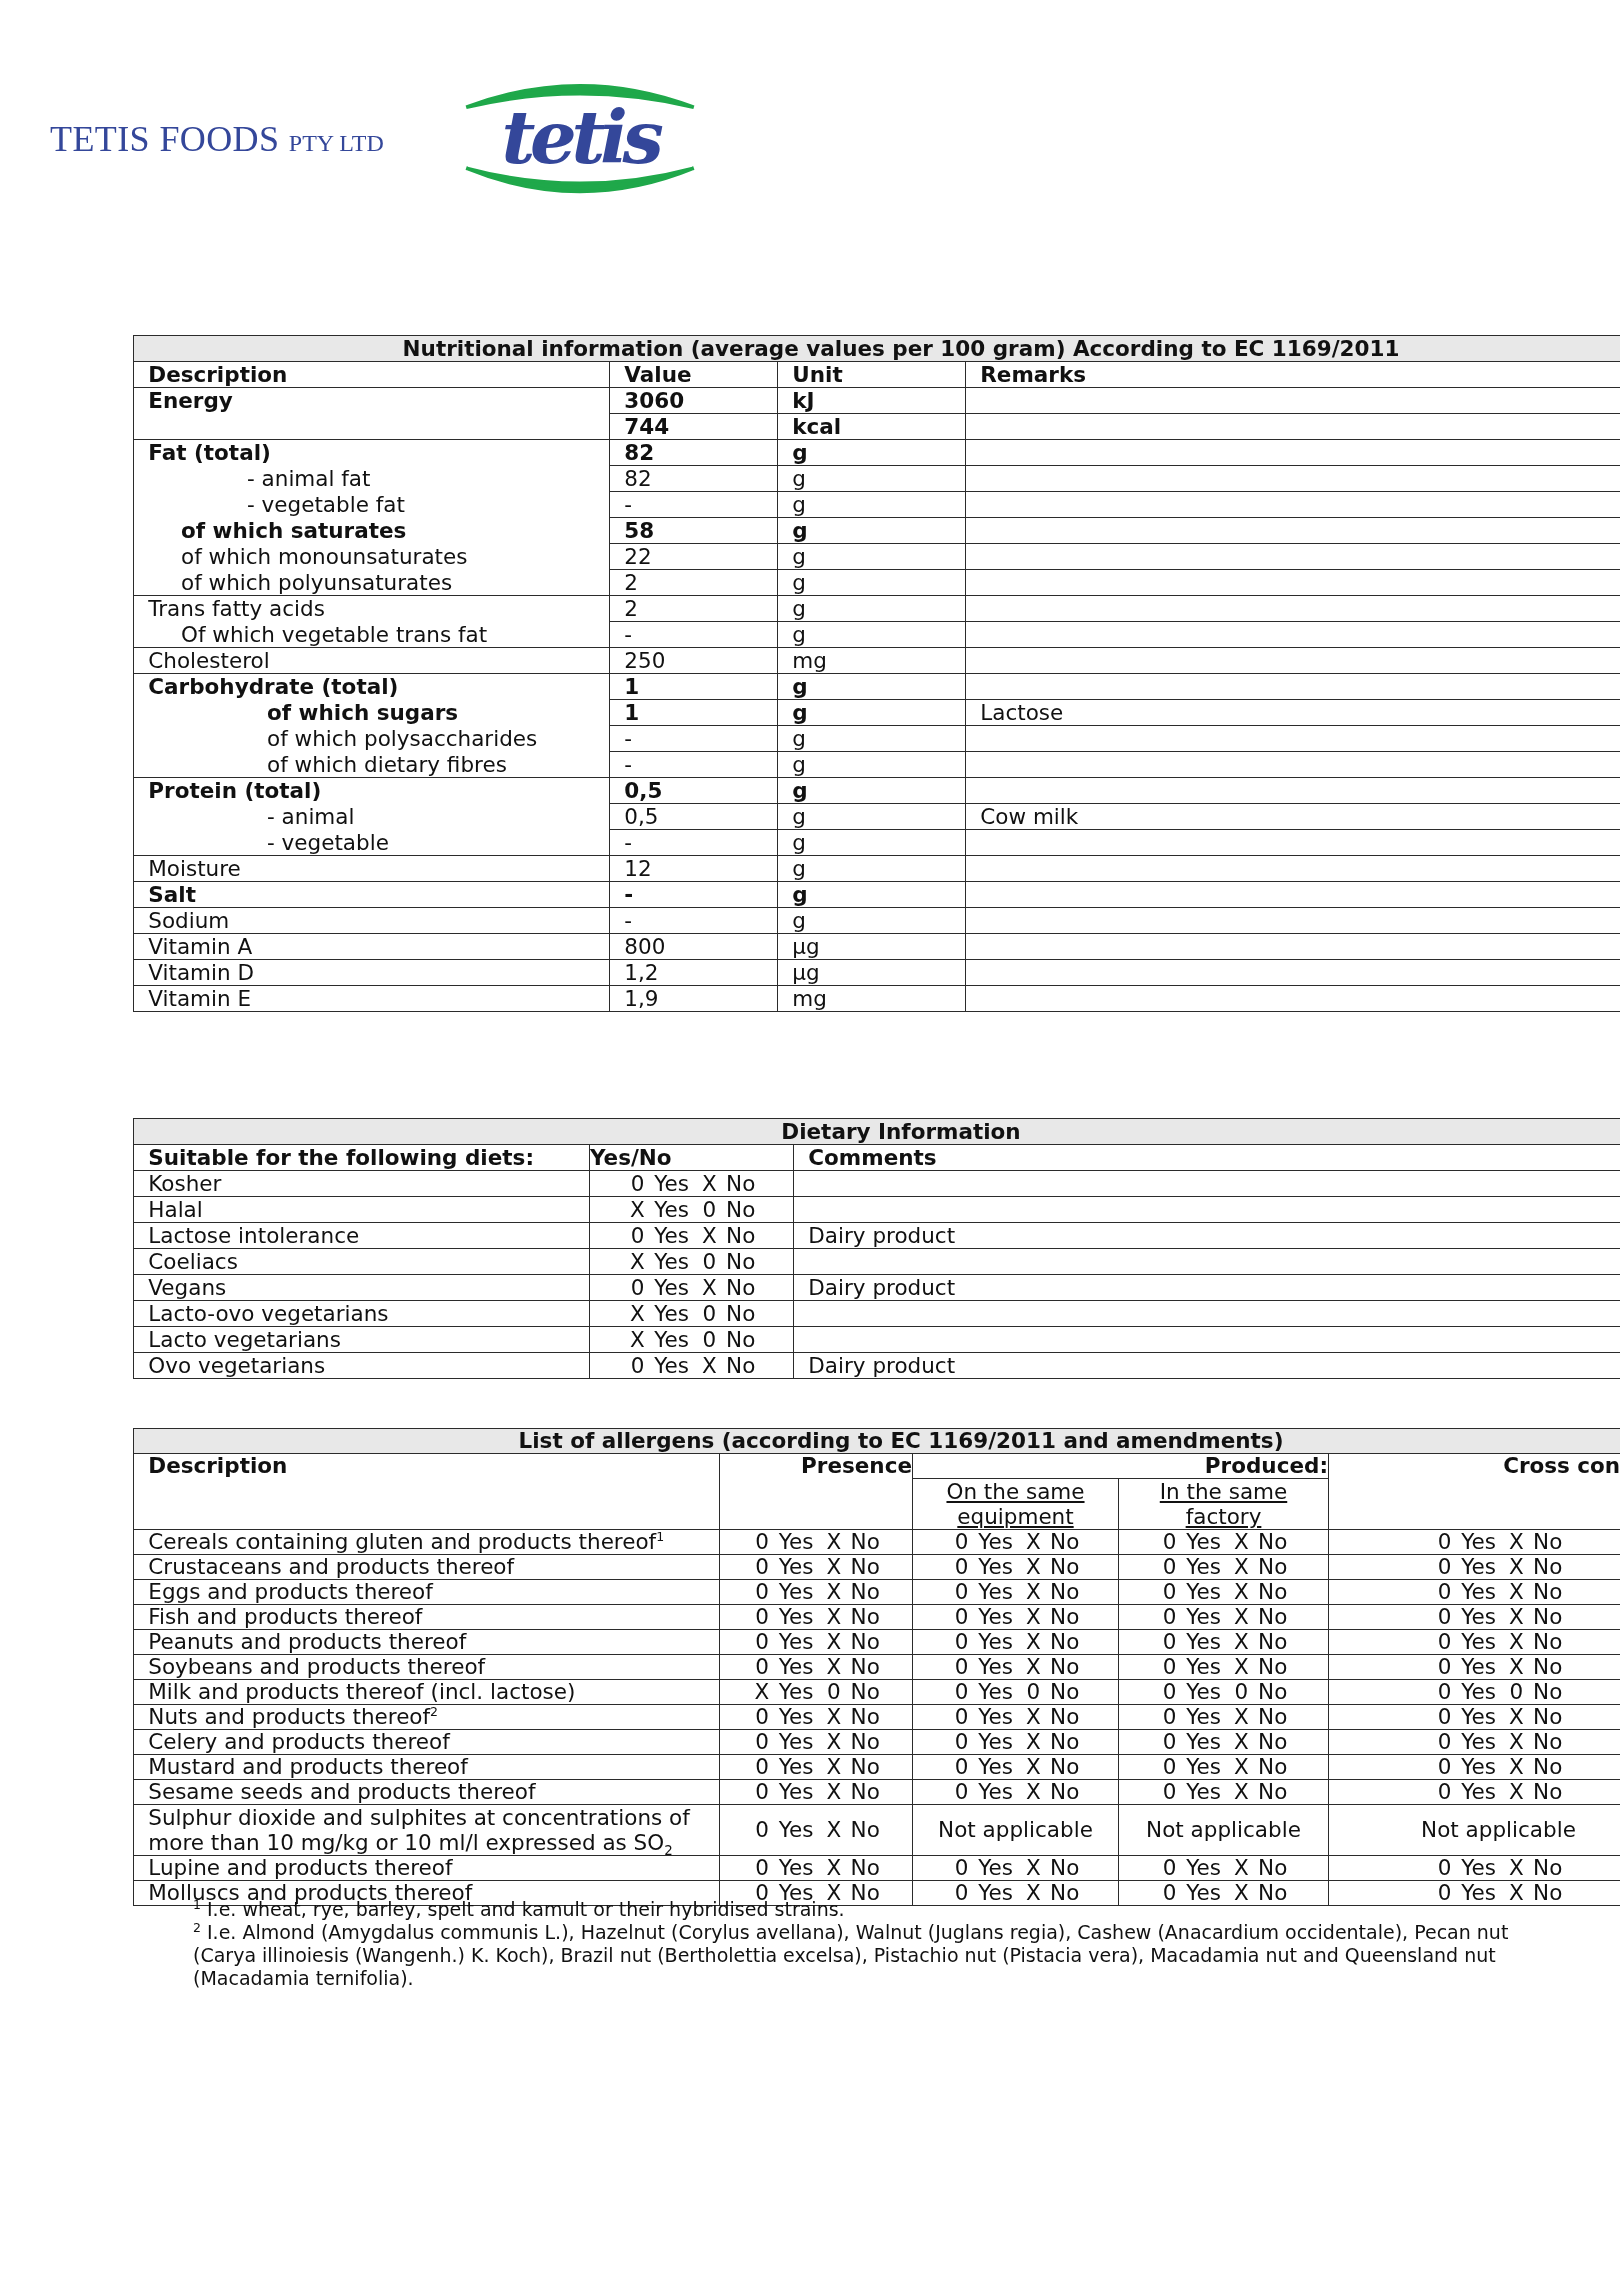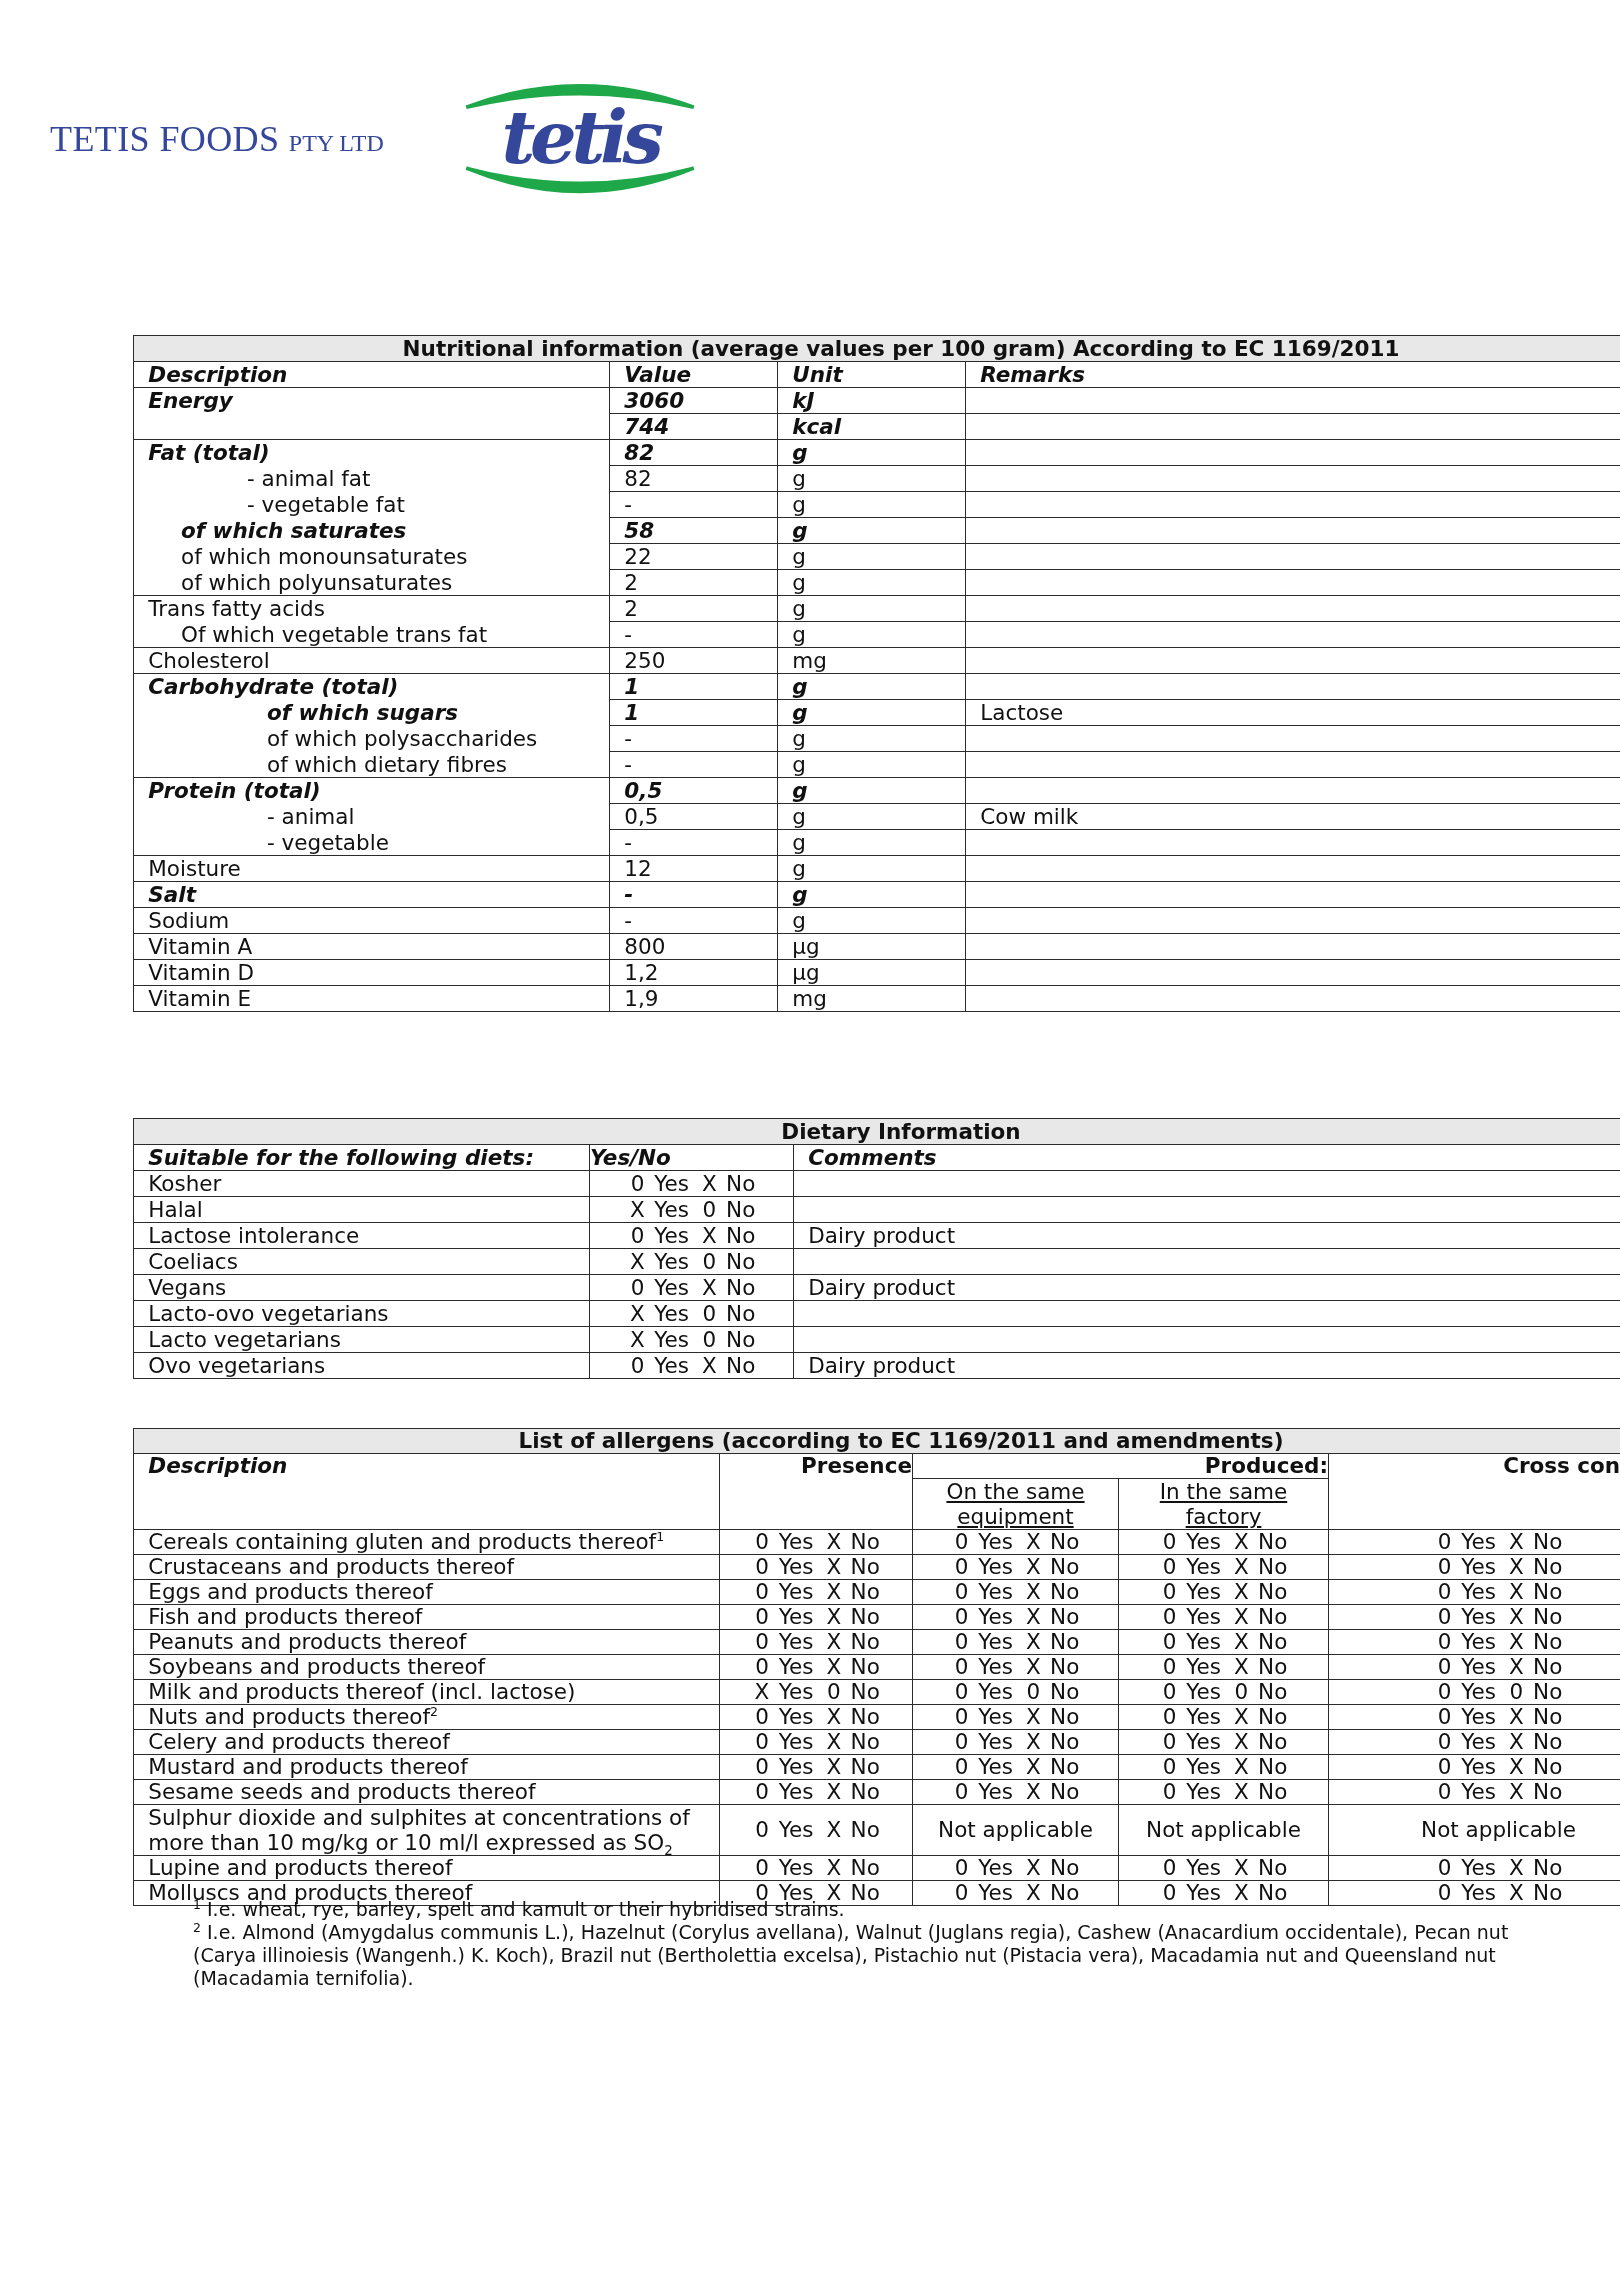--- a/index.html
+++ b/index.html
@@ -7,21 +7,21 @@
 
   .company-name { position: absolute; left: 50px; top: 118px; font-family: "Liberation Serif", "DejaVu Serif", serif; color: #34479a; font-size: 36px; letter-spacing: 0.4px; white-space: nowrap; }
   .company-name .small { font-size: 24px; letter-spacing: 0; }
 
   .logo { position: absolute; left: 459px; top: 75px; width: 242px; height: 129px; }
   .logo svg { width: 100%; height: 100%; display: block; }
 
   table { border-collapse: collapse; position: absolute; left: 133px; width: 1536px; table-layout: fixed; }
   td, th { border: 1.8px solid #2b2b2b; padding: 0 14.3px; font-size: 21.5px; height: 25px; line-height: 25px; text-align: left; font-weight: normal; vertical-align: top; white-space: nowrap; overflow: hidden; }
   .title-row td { background: #e8e8e8; text-align: center; font-weight: bold; }
-  .b { font-weight: bold; font-style: italic; }
+  .b { font-weight: bold; }
   .ind1 { padding-left: 47px; }
   .ind2 { padding-left: 113px; }
   .ind3 { padding-left: 133px; }
 
   
   #nutrition { top: 335px; }
   #nutrition td.desc { border-top: none; border-bottom: none; }
   #nutrition td.desc.grp-start { border-top: 1.8px solid #2b2b2b; }
   #nutrition td.desc.grp-end { border-bottom: 1.8px solid #2b2b2b; }
 

